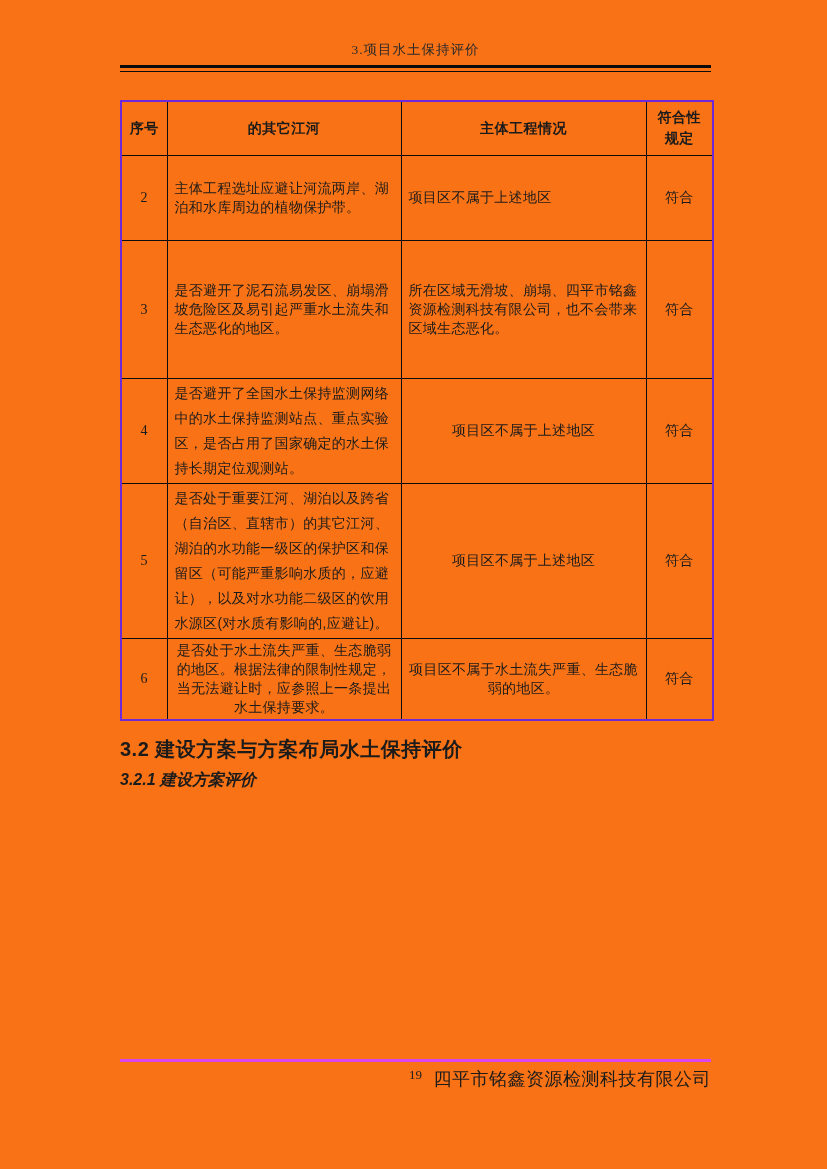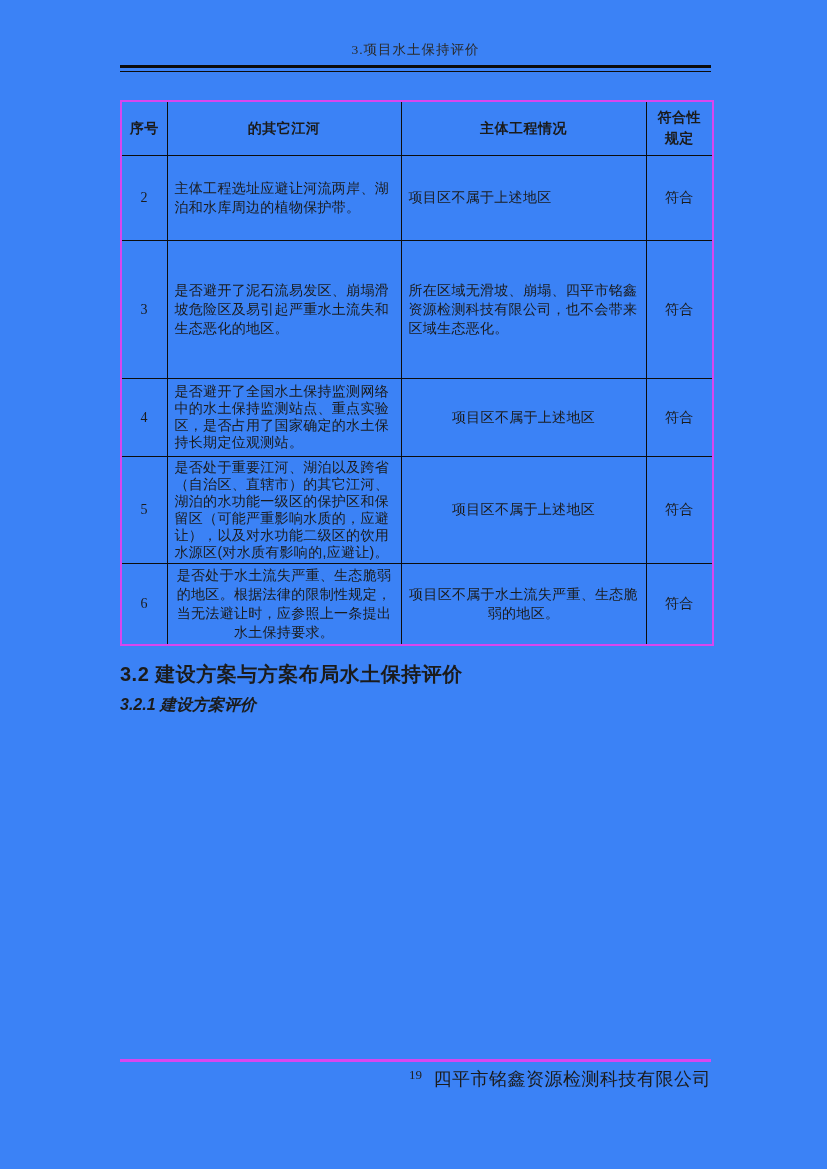--- a/index.html
+++ b/index.html
@@ -6,21 +6,21 @@
   body{
     background:#e9e9e9;
     font-family:"Liberation Sans","DejaVu Sans",sans-serif;
     color:#1b1b1b;
     -webkit-font-smoothing:antialiased;
   }
   .page{
     position:relative;
     width:827px;height:1169px;
     margin:0 auto;
-    background:#3b82f6;
+    background:#f97316;
     overflow:hidden;
   }
   .content{
     margin:0 116px 0 120px; 
   }
   
   .doc-header-title{
     padding-top:41px;
     text-align:center;
     font-family:"Liberation Serif","DejaVu Serif",serif;
@@ -34,21 +34,21 @@
     height:3px;
     border-top:3px solid #0c0c0c;
     border-bottom:1px solid #0c0c0c;
   }
   
   table.compliance{
     margin-top:28px;
     border-collapse:collapse;
     table-layout:fixed;
     width:592px;
-    border:2px solid #d946ef;
+    border:2px solid #6d28d9;
     font-size:14px;
     letter-spacing:0.3px;
   }
   table.compliance th,
   table.compliance td{
     border:1px solid #0d0d0d;
     vertical-align:middle;
     padding:2px 7px;
     box-sizing:border-box;
     line-height:19px;
@@ -67,21 +67,21 @@
     font-size:14px;
   }
   td.center{text-align:center;}
   td.left{text-align:left;}
   tr.r2 td{height:85px;}
   tr.r3 td{height:138px;}
   tr.r4 td{height:78px;}
   tr.r5 td{height:98px;}
   tr.r6 td{height:80px;}
   td.loose{line-height:42px;}
-  tr.r4 td.constraint-cell, tr.r5 td.constraint-cell{line-height:17px;margin-left:28px;}
+  tr.r4 td.constraint-cell, tr.r5 td.constraint-cell{line-height:25px;margin-left:28px;}
   tr.r6 td{line-height:19px;}
   td.narrow-pad{padding:2px 20px;}
   
   .h-32{
     margin-top:16px;
     font-size:20px;
     font-weight:700;
     line-height:25px;
     letter-spacing:0.5px;
   }

